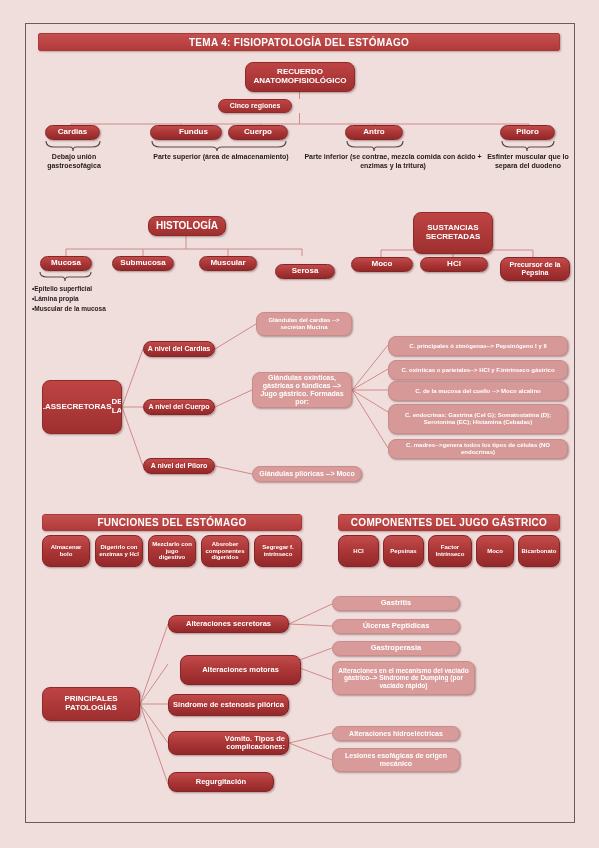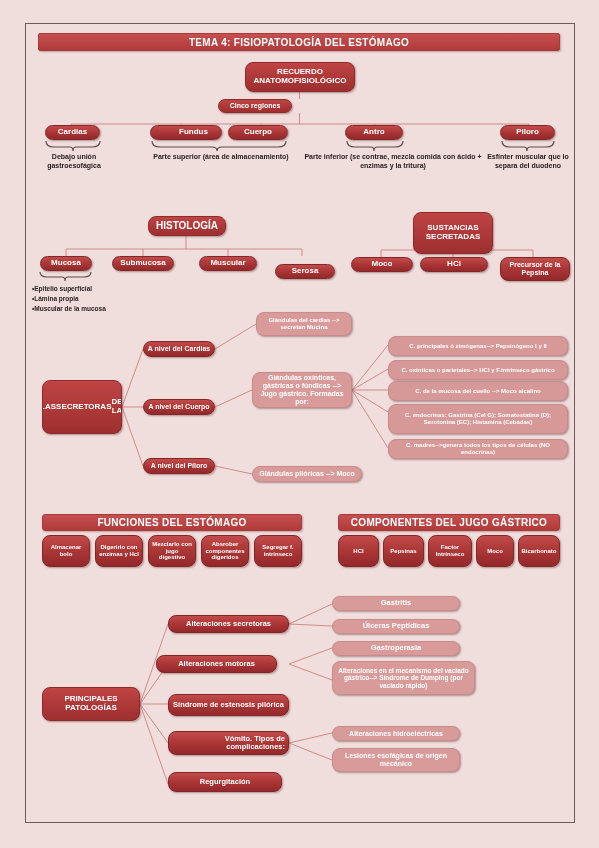--- a/index.html
+++ b/index.html
@@ -230,24 +230,24 @@
   <div class="bx deep t6 b" style="left:428px;top:535px;width:44px;height:32px;">Factor Intrínseco</div>
   <div class="bx deep t6 b" style="left:476px;top:535px;width:38px;height:32px;">Moco</div>
   <div class="bx deep t6 b" style="left:518px;top:535px;width:42px;height:32px;">Bicarbonato</div>
 
   <div class="bx dark t8 b" style="left:42px;top:687px;width:98px;height:34px;flex-direction:column;">
     <span>PRINCIPALES</span>
     <span>PATOLOGÍAS</span>
   </div>
 
   <div class="bx deep t75 b" style="left:168px;top:615px;width:121px;height:18px;">Alteraciones secretoras</div>
-  <div class="bx deep t75 b" style="left:156px;top:655px;width:121px;height:18px;">Alteraciones motoras</div>
+  <div class="bx deep t75 b" style="left:180px;top:655px;width:121px;height:30px;">Alteraciones motoras</div>
   <div class="bx deep t75 b" style="left:168px;top:694px;width:121px;height:22px;">Síndrome de estenosis pilórica</div>
   <div class="bx deep t75 b" style="left:168px;top:731px;width:121px;height:24px;text-align:right;">Vómito. Tipos de complicaciones:</div>
-  <div class="bx deep t75 b" style="left:168px;top:772px;width:114px;height:20px;text-align:right;">Regurgitación</div>
+  <div class="bx deep t75 b" style="left:168px;top:772px;width:106px;height:20px;text-align:right;">Regurgitación</div>
 
   <div class="bx pale t75 b" style="left:332px;top:596px;width:128px;height:15px;">Gastritis</div>
   <div class="bx pale t75 b" style="left:332px;top:619px;width:128px;height:15px;">Úlceras Peptidicas</div>
 
   <div class="bx pale t75 b" style="left:332px;top:641px;width:128px;height:15px;">Gastroperasia</div>
   <div class="bx pale t65 b" style="left:332px;top:661px;width:143px;height:34px;">Alteraciones en el mecanismo del vaciado gástrico--&gt; Síndrome de Dumping (por vaciado rápido)</div>
 
   <div class="bx pale t7 b" style="left:332px;top:726px;width:128px;height:15px;">Alteraciones hidroeléctricas</div>
   <div class="bx pale t7 b" style="left:332px;top:748px;width:128px;height:24px;">Lesiones esofágicas de origen mecánico</div>
 

